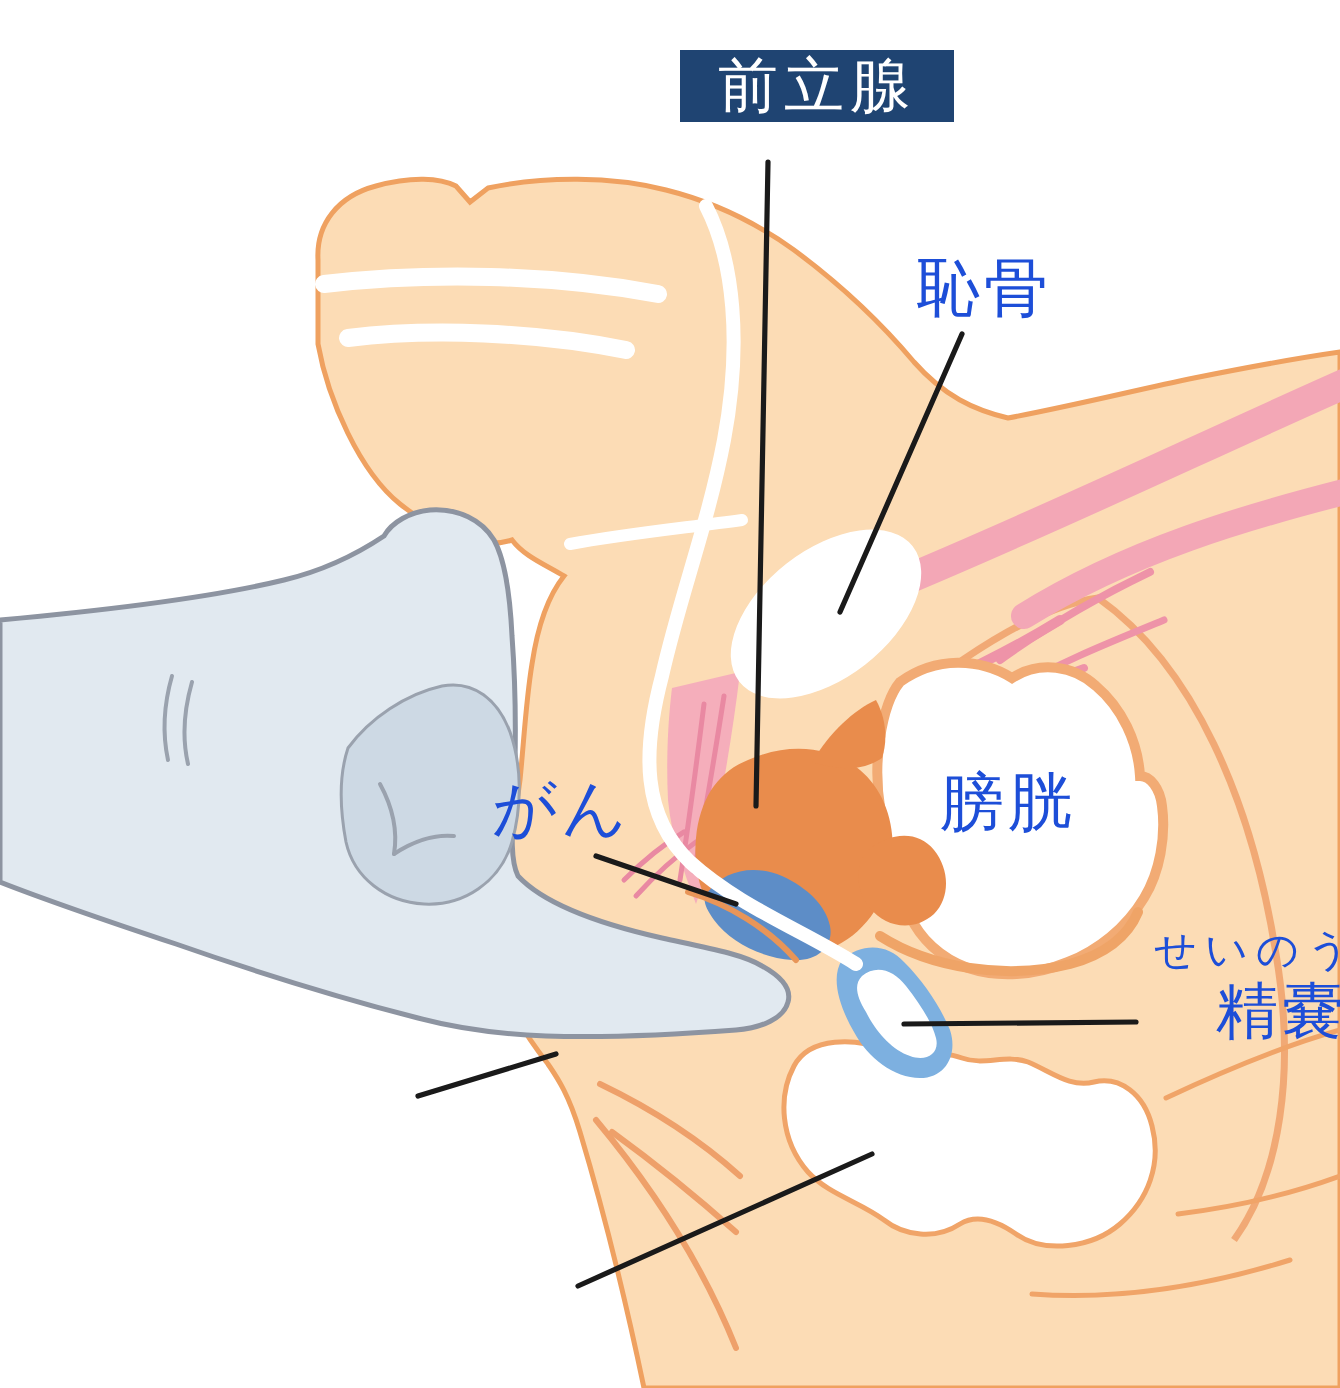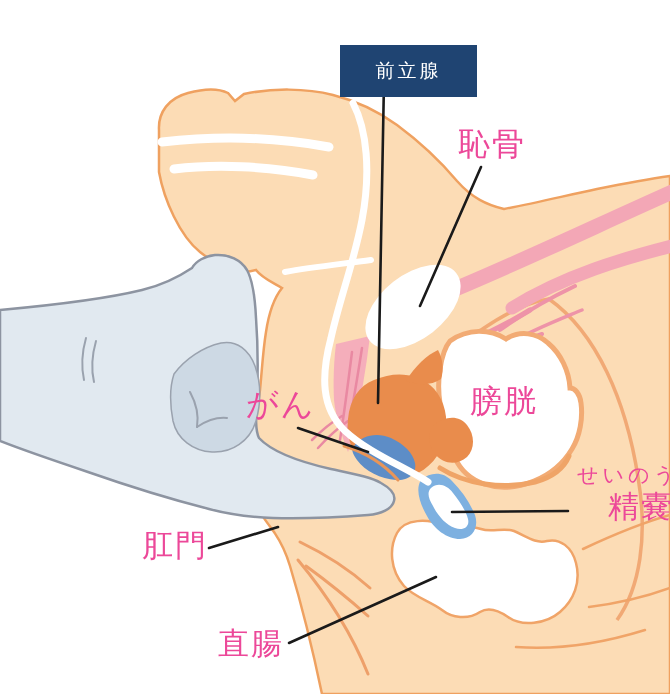--- a/index.html
+++ b/index.html
@@ -3,31 +3,31 @@
 <meta charset="utf-8">
 <style>
   html,body { margin:0; padding:0; background:#fff; }
   .stage {
     position:relative; width:670px; height:694px; overflow:hidden;
     background:#ffffff;
     font-family:"DejaVu Sans","Liberation Sans",sans-serif;
   }
   .stage svg { position:absolute; left:0; top:0; }
   .label {
-    position:absolute; color:#ec4899; font-weight:500;
+    position:absolute; color:#1d4ed8; font-weight:500;
     white-space:nowrap; line-height:1; letter-spacing:2px;
   }
   .label-l { font-size:31px; }
   .label-m { font-size:32px; }
   .label-s { font-size:21px; letter-spacing:4px; }
   .callout-box {
-    position:absolute; left:340px; top:25px; width:137px; height:52px;
+    position:absolute; left:340px; top:25px; width:137px; height:36px;
     background:#1f4472; color:#ffffff; display:flex;
     align-items:center; justify-content:center;
-    font-size:19px; font-weight:500; letter-spacing:3px;margin-top:20px;
+    font-size:30px; font-weight:500; letter-spacing:3px;
   }
   .lbl-pubic   { left:458px; top:128px; }
   .lbl-bladder { left:470px; top:385px; }
   .lbl-cancer  { left:246px; top:388px; }
   .lbl-sv-kana { left:563px; top:465px;margin-left:14px; }
   .lbl-sv      { left:608px; top:491px; }
   .lbl-anus    { left:142px; top:530px; }
   .lbl-rectum  { left:218px; top:628px; }
 </style>
 </head>
@@ -230,16 +230,14 @@
   <div class="label label-m lbl-pubic">恥骨</div>
 
   <div class="label label-m lbl-cancer">がん</div>
 
   <div class="label label-m lbl-bladder">膀胱</div>
 
   <div class="label label-s lbl-sv-kana">せいのう</div>
 
   <div class="label label-l lbl-sv">精嚢</div>
 
-  <div class="label label-l lbl-anus">肛門</div>
-
-  <div class="label label-l lbl-rectum">直腸</div>
+
 </div>
 
 </body></html>

